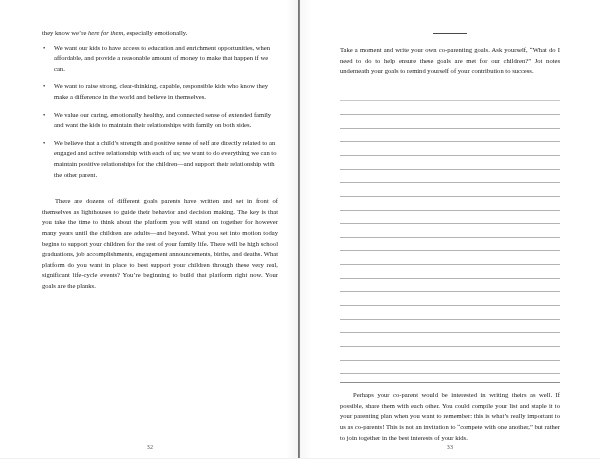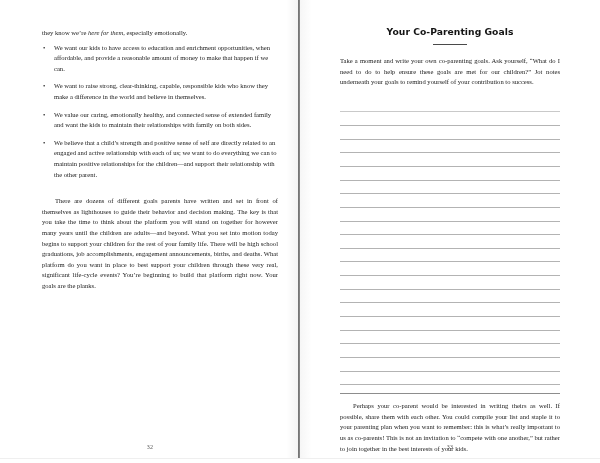--- a/index.html
+++ b/index.html
@@ -200,21 +200,20 @@
 
     <div class="para-gap"></div>
 
     <p class="para">There are dozens of different goals parents have written and set in front of themselves as lighthouses to guide their behavior and decision making. The key is that you take the time to think about the platform you will stand on together for however many years until the children are adults—and beyond. What you set into motion today begins to support your children for the rest of your family life. There will be high school graduations, job accomplishments, engagement announcements, births, and deaths. What platform do you want in place to best support your children through these very real, significant life-cycle events? You’re beginning to build that platform right now. Your goals are the planks.</p>
 
     <div class="folio">32</div>
   </div>
 
   <div class="page page-right">
 
-    <h1 class="worksheet-title">Your Co-Parenting Goals</h1>
     <div class="title-rule"></div>
 
     <p class="intro">Take a moment and write your own co-parenting goals. Ask yourself, “What do I need to do to help ensure these goals are met for our children?” Jot notes underneath your goals to remind yourself of your contribution to success.</p>
 
     <div class="rules">
       <div class="rule-line"></div>
       <div class="rule-line"></div>
       <div class="rule-line"></div>
       <div class="rule-line"></div>
       <div class="rule-line"></div>

